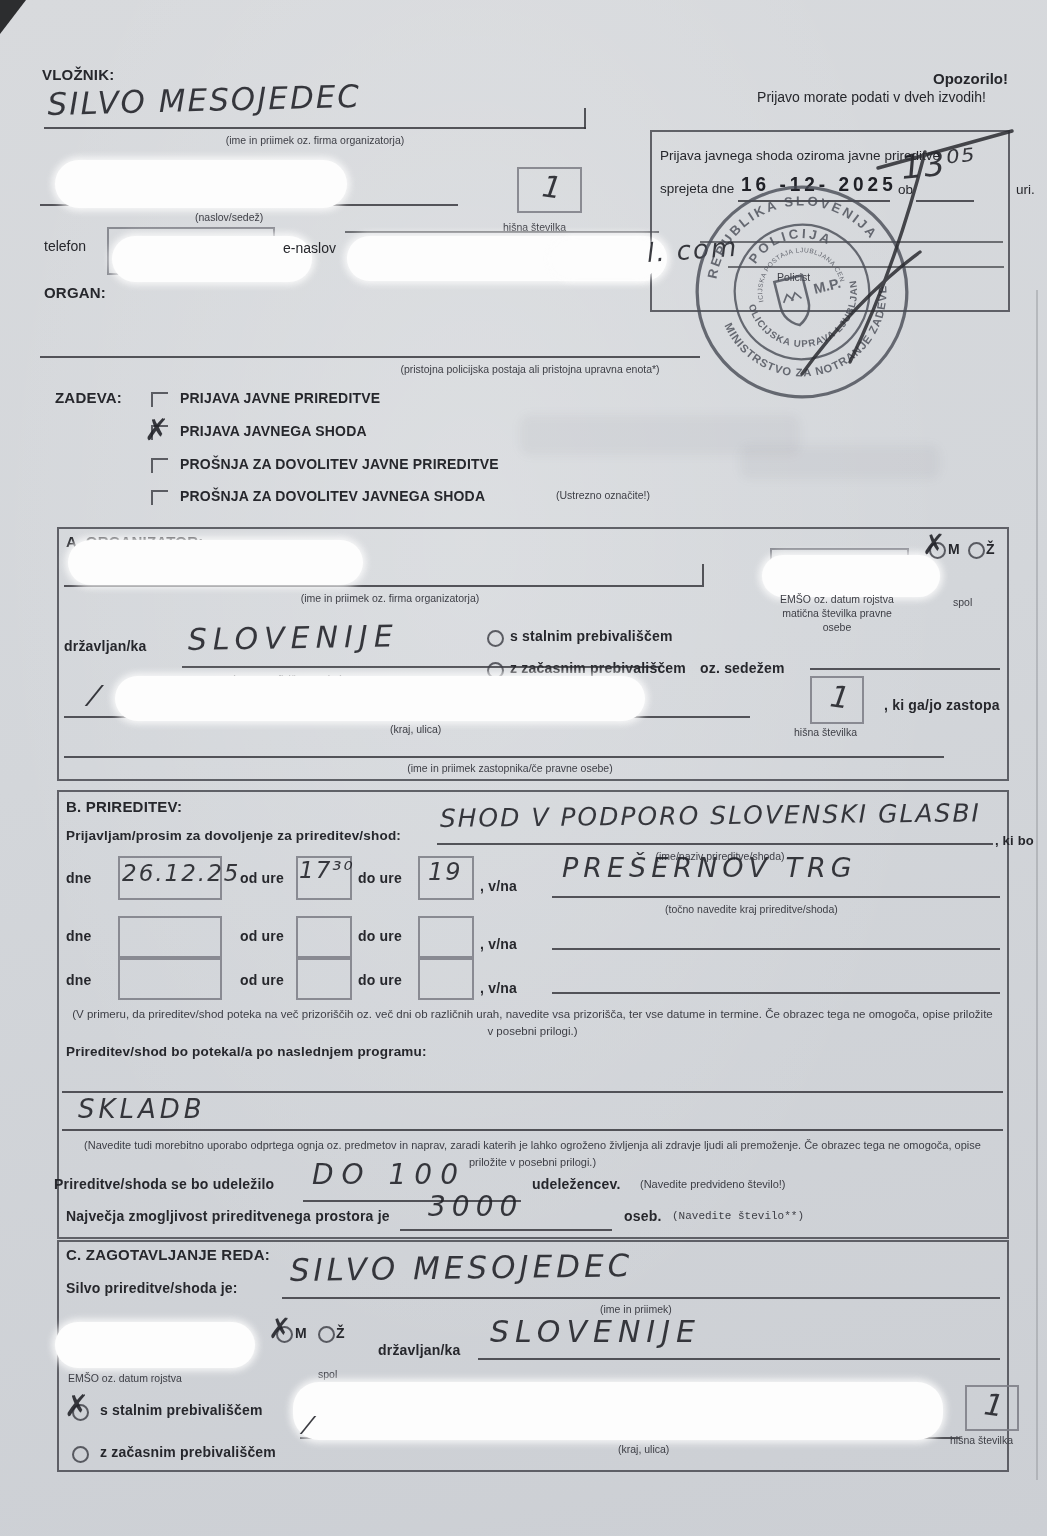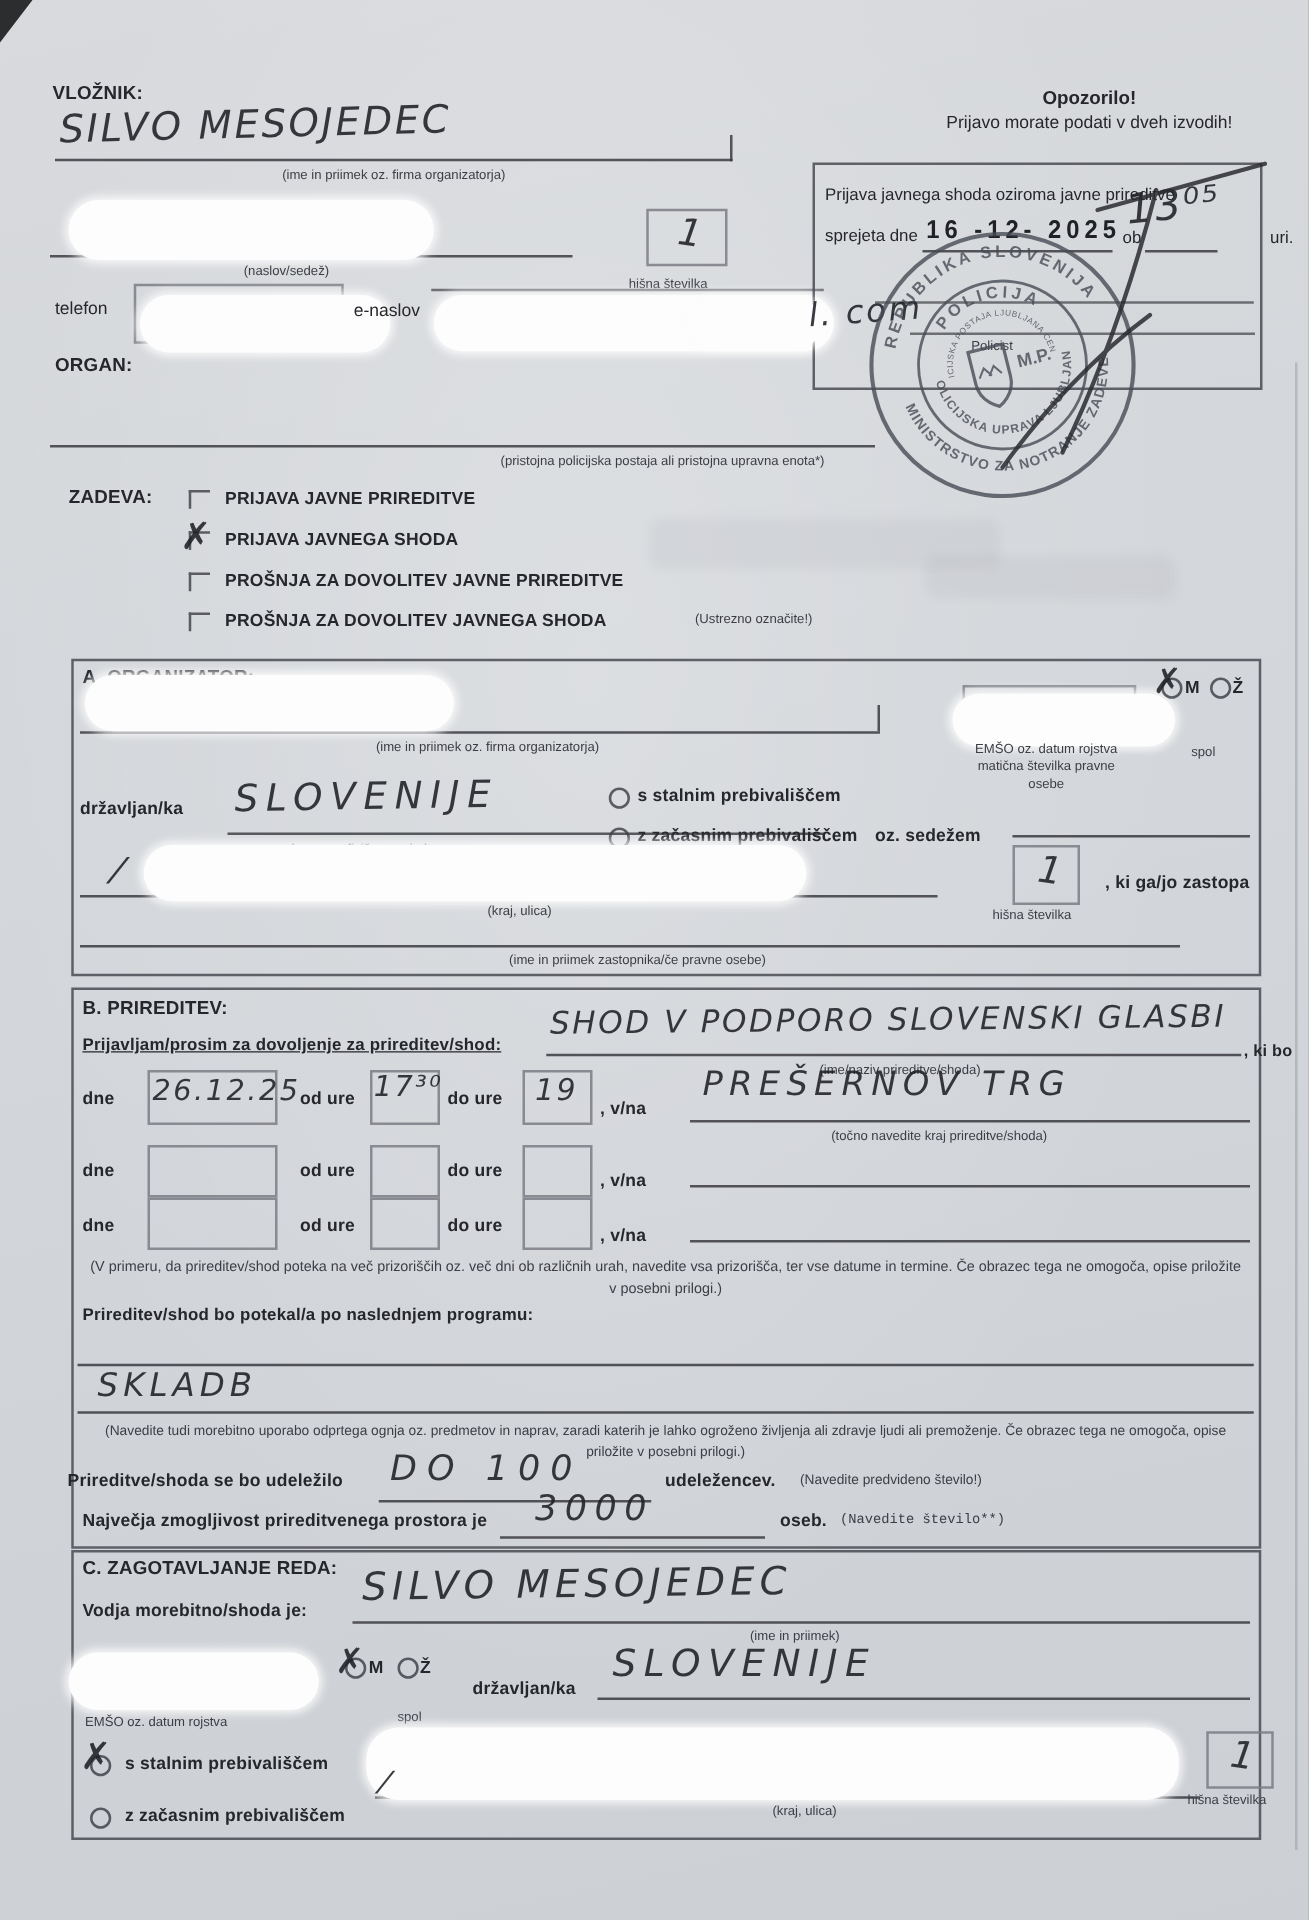--- a/index.html
+++ b/index.html
@@ -58,21 +58,21 @@
   <div class="blob" style="left:112px;top:236px;width:200px;height:46px;"></div>
   <div class="abs" style="left:283px;top:240px;font-size:14px;">e-naslov</div>
   <div class="line thin" style="left:345px;top:231px;width:314px;"></div>
   <div class="blob" style="left:347px;top:236px;width:320px;height:45px;"></div>
 
   <div class="abs lbl big" style="left:44px;top:284px;">ORGAN:</div>
   <div class="line" style="left:40px;top:356px;width:660px;"></div>
   <div class="abs cap" style="left:330px;top:363px;width:400px;text-align:center;">(pristojna policijska postaja ali pristojna upravna enota*)</div>
 
   <div class="abs" style="left:735px;top:70px;width:273px;text-align:center;">
-    <div style="font-weight:700;font-size:15px;">Opozorilo!</div>
+    <div style="font-weight:700;font-size:15px;text-align:right;">Opozorilo!</div>
     <div style="font-size:14px;margin-top:2px;">Prijavo morate podati v dveh izvodih!</div>
   </div>
 
   <div class="fbox" style="left:650px;top:130px;width:356px;height:178px;"></div>
   <div class="abs" style="left:660px;top:148px;font-size:13.5px;">Prijava javnega shoda oziroma javne prireditve</div>
   <div class="abs" style="left:660px;top:181px;font-size:13.5px;">sprejeta dne</div>
   <div class="abs" style="left:741px;top:174px;font-size:19px;font-weight:700;letter-spacing:4px;transform:scaleY(1.08);color:#202127;">16 -12- 2025</div>
   <div class="line" style="left:738px;top:200px;width:152px;"></div>
   <div class="abs" style="left:898px;top:182px;font-size:13.5px;">ob</div>
   <div class="line" style="left:916px;top:200px;width:58px;"></div>
@@ -166,21 +166,21 @@
   <div class="fbox lt" style="left:810px;top:676px;width:50px;height:44px;"></div>
   <div class="hand" style="left:828px;top:678px;font-size:30px;transform:rotate(8deg);">1</div>
   <div class="abs cap" style="left:794px;top:726px;">hišna številka</div>
   <div class="abs lbl" style="left:884px;top:697px;">, ki ga/jo zastopa</div>
 
   <div class="line" style="left:64px;top:756px;width:880px;"></div>
   <div class="abs cap" style="left:300px;top:762px;width:420px;text-align:center;">(ime in priimek zastopnika/če pravne osebe)</div>
 
   <div class="fbox" style="left:57px;top:790px;width:948px;height:445px;"></div>
   <div class="abs lbl big" style="left:66px;top:798px;">B. PRIREDITEV:</div>
-  <div class="abs lbl" style="left:66px;top:828px;font-size:13.5px;text-decoration:underline;">Prijavljam/prosim za dovoljenje za prireditev/shod:</div>
+  <div class="abs lbl" style="left:66px;top:828px;font-size:13.5px;">Prijavljam/prosim za dovoljenje za prireditev/shod:</div>
   <div class="hand" style="left:440px;top:804px;font-size:25px;transform:rotate(-.6deg);">SHOD V PODPORO SLOVENSKI GLASBI</div>
   <div class="line" style="left:437px;top:843px;width:556px;"></div>
   <div class="abs lbl" style="left:995px;top:833px;font-size:13px;text-align:center;">, ki bo</div>
   <div class="abs cap" style="left:630px;top:850px;width:180px;text-align:center;">(ime/naziv prireditve/shoda)</div>
 
   <div class="abs lbl" style="left:66px;top:870px;">dne</div>
   <div class="fbox lt" style="left:118px;top:856px;width:100px;height:40px;"></div>
   <div class="hand" style="left:122px;top:860px;font-size:23px;">26.12.25</div>
   <div class="abs lbl" style="left:240px;top:870px;">od ure</div>
   <div class="fbox lt" style="left:296px;top:856px;width:52px;height:40px;"></div>
@@ -226,21 +226,21 @@
   <div class="abs cap" style="left:640px;top:1178px;font-size:11px;">(Navedite predvideno število!)</div>
 
   <div class="abs lbl" style="left:66px;top:1208px;">Največja zmogljivost prireditvenega prostora je</div>
   <div class="hand" style="left:428px;top:1190px;font-size:28px;letter-spacing:6px;">3000</div>
   <div class="line" style="left:400px;top:1229px;width:212px;"></div>
   <div class="abs lbl" style="left:624px;top:1208px;">oseb.</div>
   <div class="abs cap" style="left:672px;top:1210px;font-size:11px;font-family:Liberation Mono, monospace;">(Navedite število**)</div>
 
   <div class="fbox" style="left:57px;top:1240px;width:948px;height:228px;"></div>
   <div class="abs lbl big" style="left:66px;top:1246px;">C. ZAGOTAVLJANJE REDA:</div>
-  <div class="abs lbl" style="left:66px;top:1280px;">Vodja morebitno/shoda je:</div>
+  <div class="abs lbl" style="left:66px;top:1280px;">Silvo prireditve/shoda je:</div>
   <div class="hand" style="left:290px;top:1252px;font-size:31px;letter-spacing:4px;transform:rotate(-.8deg);text-transform:uppercase;">Silvo Mesojedec</div>
   <div class="line" style="left:282px;top:1297px;width:718px;"></div>
   <div class="abs cap" style="left:600px;top:1303px;">(ime in priimek)</div>
 
   <div class="line" style="left:62px;top:1330px;width:178px;"></div>
   <div class="blob" style="left:55px;top:1322px;width:200px;height:46px;"></div>
   <div class="abs cap" style="left:68px;top:1372px;">EMŠO oz. datum rojstva</div>
   <div class="radio" style="left:276px;top:1326px;"></div>
   <div class="hand handx" style="left:268px;top:1312px;font-size:28px;">✗</div>
   <div class="abs lbl" style="left:295px;top:1325px;">M</div>

